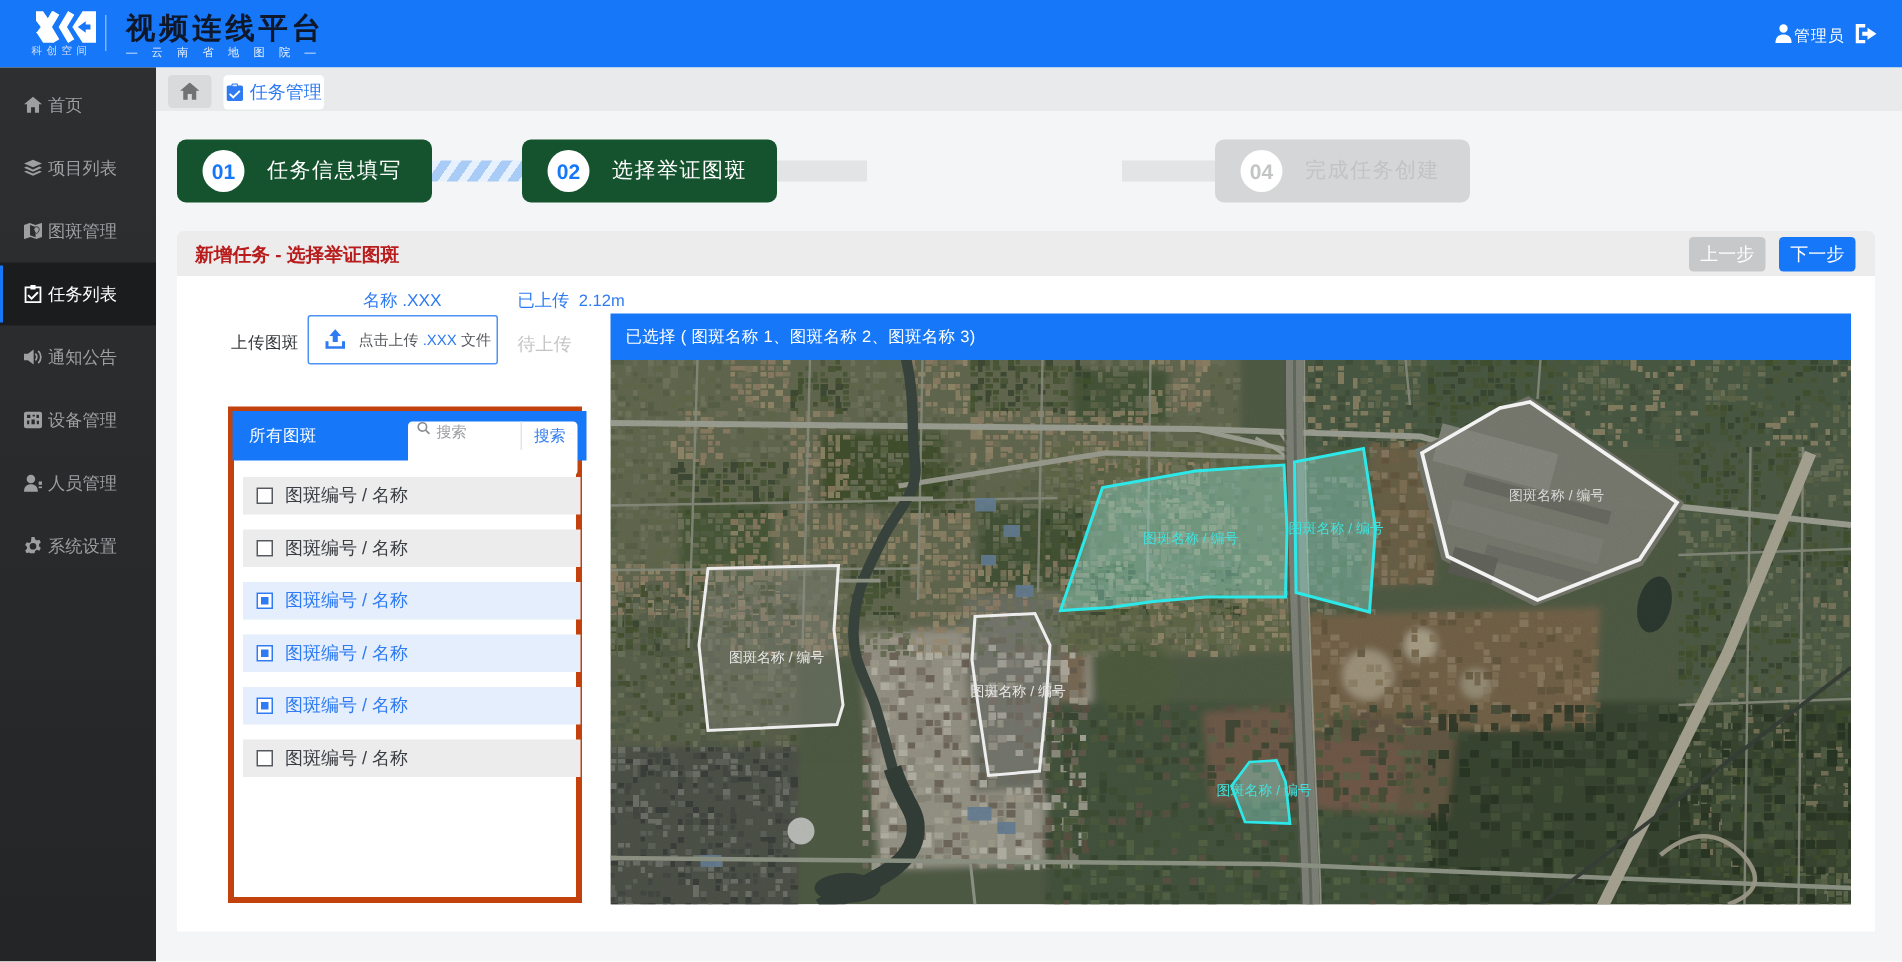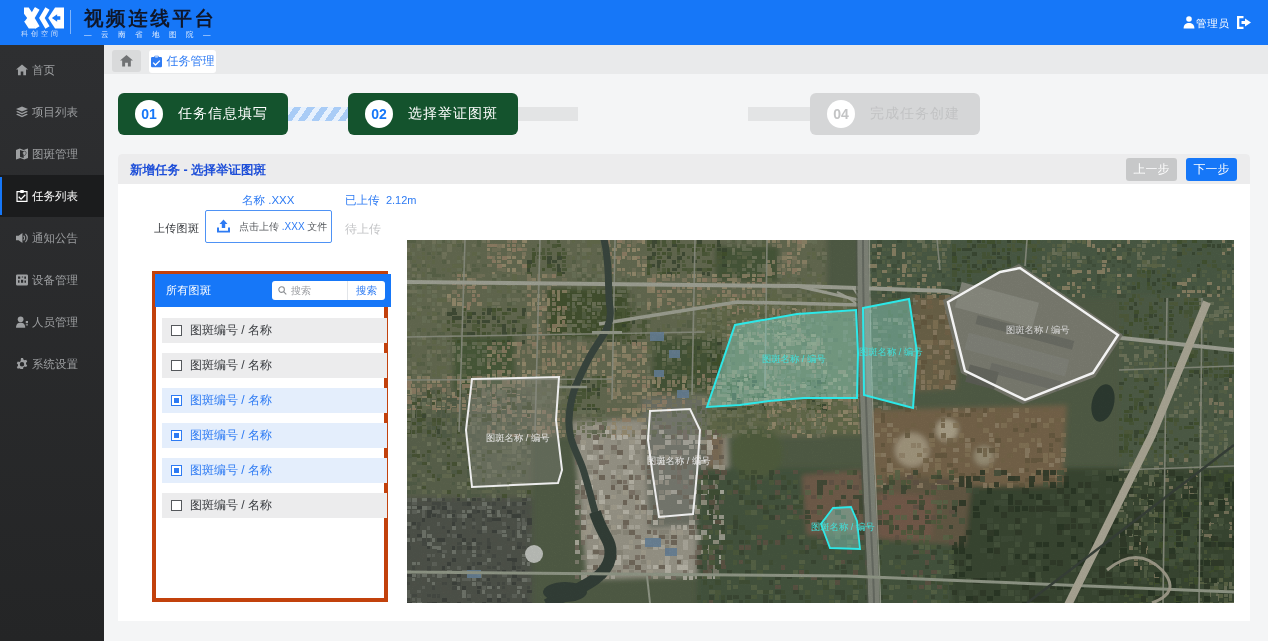--- a/index.html
+++ b/index.html
@@ -36,36 +36,36 @@
 .pill.blue .lbl{color:#fff}
 .pill.gray{background:#d5d6d7}
 .pill.gray .num{color:#c3c4c5}
 .pill.gray .lbl{color:#c2c3c4}
 .conn{top:107px;height:14px}
 .conn.hatch{background:repeating-linear-gradient(125deg,#e7f1fd 0 5px,#a9ccf6 5px 11px)}
 .conn.plain{background:#e3e4e5}
 
 .card{left:118px;top:154px;width:1132px;height:467px;background:#fff;border-radius:4px 4px 0 0}
 .cardbar{left:118px;top:154px;width:1132px;height:30px;background:#ececed;border-radius:4px 4px 0 0}
-.cardbar .t{position:absolute;left:12px;top:8px;font-size:12.5px;font-weight:bold;color:#1d4ed8}
+.cardbar .t{position:absolute;left:12px;top:8px;font-size:12.5px;font-weight:bold;color:#b91c1c}
 .btn{position:absolute;top:4px;width:51px;height:23px;border-radius:3px;font-size:12px;color:#fff;display:flex;align-items:center;justify-content:center}
 .btn.prev{right:73px;background:#c7c8c9}
 .btn.next{right:13px;background:#1677f8}
 
 .blue-s{color:#2e7bf3;font-size:11.5px;white-space:nowrap}
 .lab-upload{left:154px;top:221px;font-size:11px;color:#33363a;letter-spacing:.3px}
 .upbox{left:205px;top:210px;width:127px;height:33px;background:#fff;border:1px solid #4e92f5;border-radius:2px;display:flex;align-items:center}
 .upbox svg{margin-left:10px;flex:none}
 .upbox .t{margin-left:8px;font-size:10px;color:#55585c;white-space:nowrap}
 .wait{left:345px;top:221px;font-size:12px;color:#c3c4c6}
 
 .panel{left:152px;top:271px;width:236px;height:331px;background:#fff;border:4px solid #c2410c}
 .phead{position:absolute;left:-1px;top:-1px;width:236px;height:33px;background:#1677f8;display:flex;align-items:center}
 .phead .t{color:#fff;font-size:11px;margin-left:11px;letter-spacing:.3px}
-.search{position:absolute;left:117px;top:7px;width:113px;height:19px;background:#fff;border-radius:3px;display:flex;align-items:center}
+.search{position:absolute;left:117px;top:7px;width:113px;height:36px;background:#fff;border-radius:3px;display:flex;align-items:flex-start}
 .search .ph{color:#9b9da1;font-size:10px;margin-left:4px}
 .search .sbtn{position:absolute;right:0;top:0;width:38px;height:19px;border-left:1px solid #e2e5e9;color:#2e7bf3;font-size:10.5px;display:flex;align-items:center;justify-content:center}
 .search svg{margin-left:6px}
 .row{position:absolute;left:6px;width:225px;height:25px;display:flex;align-items:center;font-size:12px}
 .row .cb{width:11px;height:11px;border:1px solid #55585c;background:#fff;margin-left:9px;flex:none;position:relative}
 .row .tx{margin-left:8px;white-space:nowrap}
 .row.off{background:#ececed;color:#3a3d41}
 .row.sel{background:#e4eefc;color:#2e7bf3}
 .row.sel .cb{border-color:#2e7bf3}
 .row.sel .cb::after{content:"";position:absolute;left:2px;top:2px;width:5px;height:5px;background:#2e7bf3}
@@ -219,20 +219,23 @@
     <div class="row sel" style="top:182.5px">
         <div class="cb"></div>
         <div class="tx">图斑编号 / 名称</div>
       </div>
     <div class="row off" style="top:217.5px">
         <div class="cb"></div>
         <div class="tx">图斑编号 / 名称</div>
       </div>
   </div>
 
+  <div class="abs maphead">
+      <span>已选择 ( 图斑名称 1、图斑名称 2、图斑名称 3)</span>
+    </div>
   <div class="abs map" id="mapholder"><svg width="827" height="363" viewBox="0 0 827 363">
         <defs>
 <filter id="b2" x="-20%" y="-20%" width="140%" height="140%">
             <feGaussianBlur stdDeviation="2.5"></feGaussianBlur>
           </filter>
 <filter id="b05" x="-10%" y="-10%" width="120%" height="120%">
             <feGaussianBlur stdDeviation="0.5"></feGaussianBlur>
           </filter>
 <filter id="grain">
             <feTurbulence type="fractalNoise" baseFrequency="0.9" numOctaves="2" seed="7" result="n"></feTurbulence>

